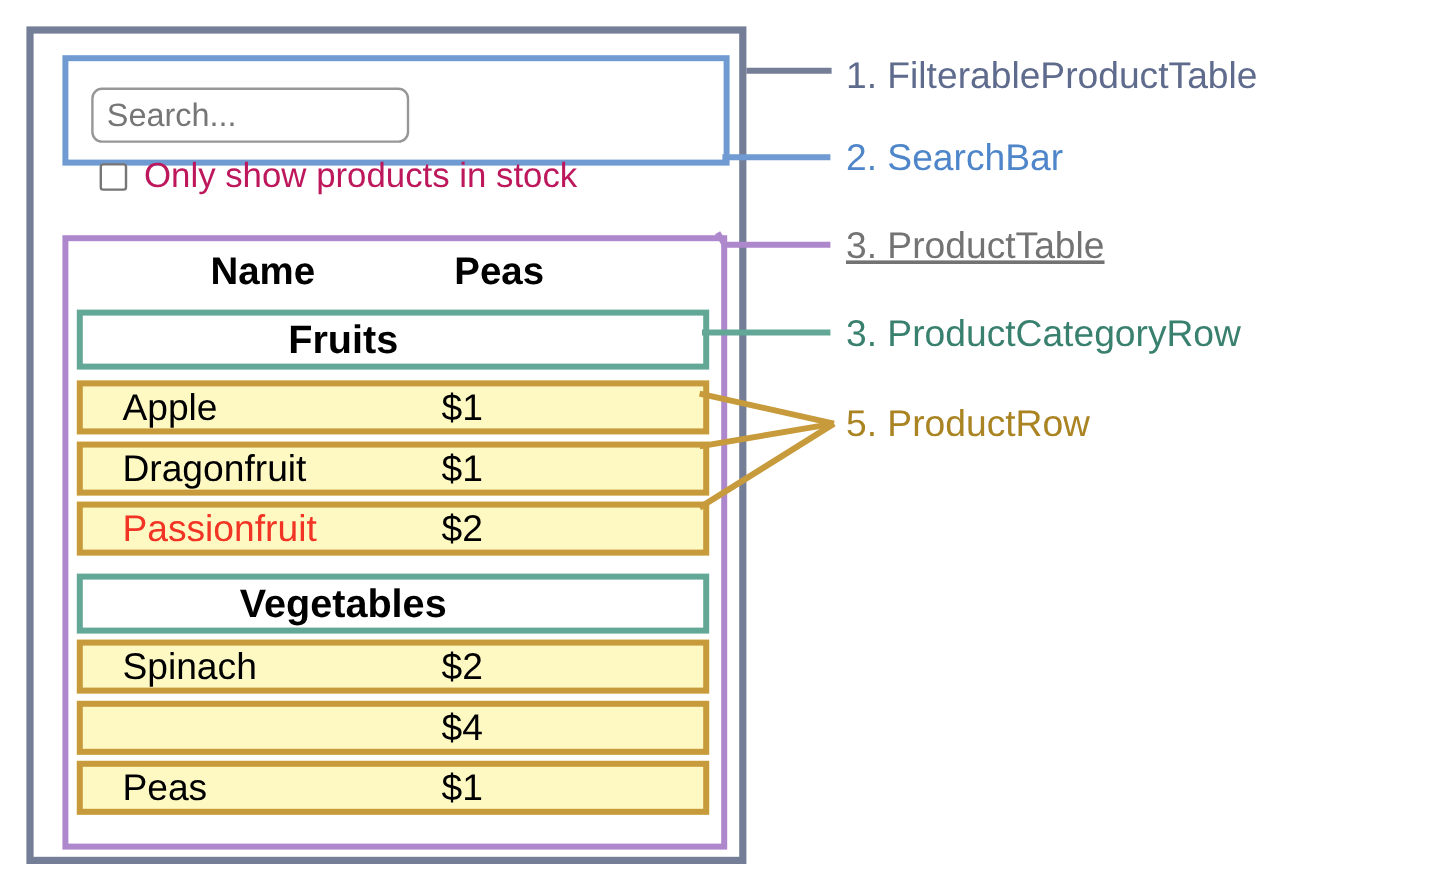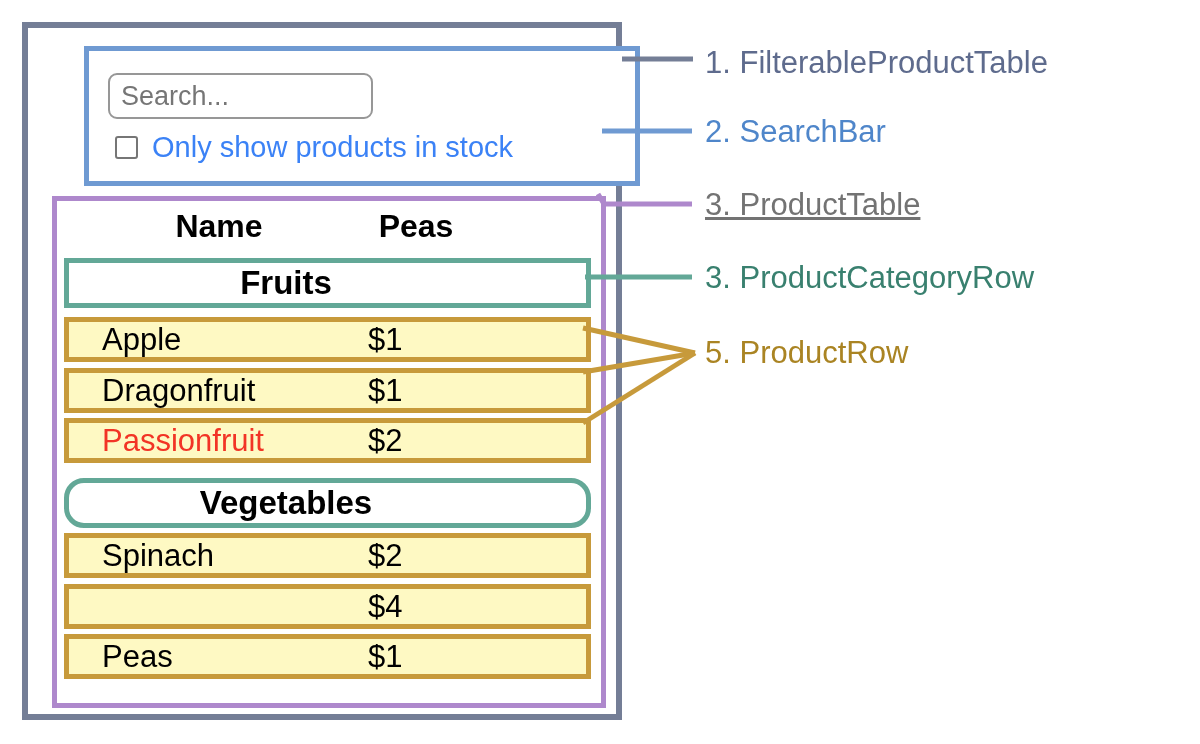--- a/index.html
+++ b/index.html
@@ -5,33 +5,33 @@
   html,body{margin:0;padding:0;background:#ffffff;}
   body{
     width:1200px;height:744px;position:relative;overflow:hidden;
     font-family:"Liberation Sans","DejaVu Sans",sans-serif;
     -webkit-font-smoothing:antialiased;
   }
   .abs{position:absolute;box-sizing:border-box;}
 
   
   #outer-box{left:22px;top:22px;width:600px;height:698px;border:6px solid #747e96;background:#fff;}
-  #searchbar-box{left:46px;top:40px;width:556px;height:140px;border:5px solid #6f9ad2;background:#fff;margin-left:32px;}
+  #searchbar-box{left:46px;top:40px;width:556px;height:92px;border:5px solid #6f9ad2;background:#fff;}
   #product-table-box{left:46px;top:190px;width:554px;height:512px;border:5px solid #ae88cc;background:#fff;}
 
   
   #search-input{
     position:absolute;left:19px;top:22px;width:265px;height:46px;
     border:2px solid #979797;border-radius:9px;padding:0 0 0 11px;
     font-family:inherit;font-size:27px;color:#333;background:#fff;box-sizing:border-box;outline:none;
   }
   #search-input::placeholder{color:#767676;opacity:1;}
   #checkbox-row{position:absolute;left:26px;top:84px;display:flex;align-items:center;gap:14px;}
   #stock-checkbox{width:23px;height:23px;border:2px solid #767676;border-radius:3px;background:#fff;box-sizing:border-box;flex:0 0 auto;}
-  #checkbox-label{font-size:29px;color:#3b82f6;white-space:nowrap;line-height:25px;}
+  #checkbox-label{font-size:29px;color:#be185d;white-space:nowrap;line-height:25px;}
 
   
   .th{position:absolute;top:25px;transform:translate(-50%,-50%);font-size:32px;font-weight:bold;color:#000;white-space:nowrap;}
   #th-name{left:162px;}
   #th-price{left:359px;}
 
   
   .category-row{
     position:absolute;left:7px;width:527px;height:50px;
     border:5px solid #63a897;background:#fff;box-sizing:border-box;padding-left:13px;
@@ -45,21 +45,21 @@
     border:5px solid #c79a3b;background:#fef9c3;box-sizing:border-box;
   }
   .product-row .p-name{position:absolute;left:33px;top:0;line-height:35px;font-size:31px;color:#000;white-space:nowrap;}
   .product-row .p-price{position:absolute;left:299px;top:0;line-height:35px;font-size:31px;color:#000;white-space:nowrap;}
   .product-row.out-of-stock .p-name{color:#f23425;}
 
   #cat-fruits{top:57px;}
   #row-apple{top:116px;}
   #row-dragonfruit{top:167px;}
   #row-passionfruit{top:217px;}
-  #cat-vegetables{top:277px;border-radius:20px;}
+  #cat-vegetables{top:277px;}
   #row-spinach{top:332px;}
   #row-pumpkin{top:383px;}
   #row-peas{top:433px;}
 
   
   #connector-svg{position:absolute;left:0;top:0;width:1200px;height:744px;pointer-events:none;}
 
   
   .legend-label{position:absolute;left:705px;font-size:31px;line-height:33px;white-space:nowrap;font-weight:500;}
   #legend-1{top:46px;color:#5e6b8d;}

